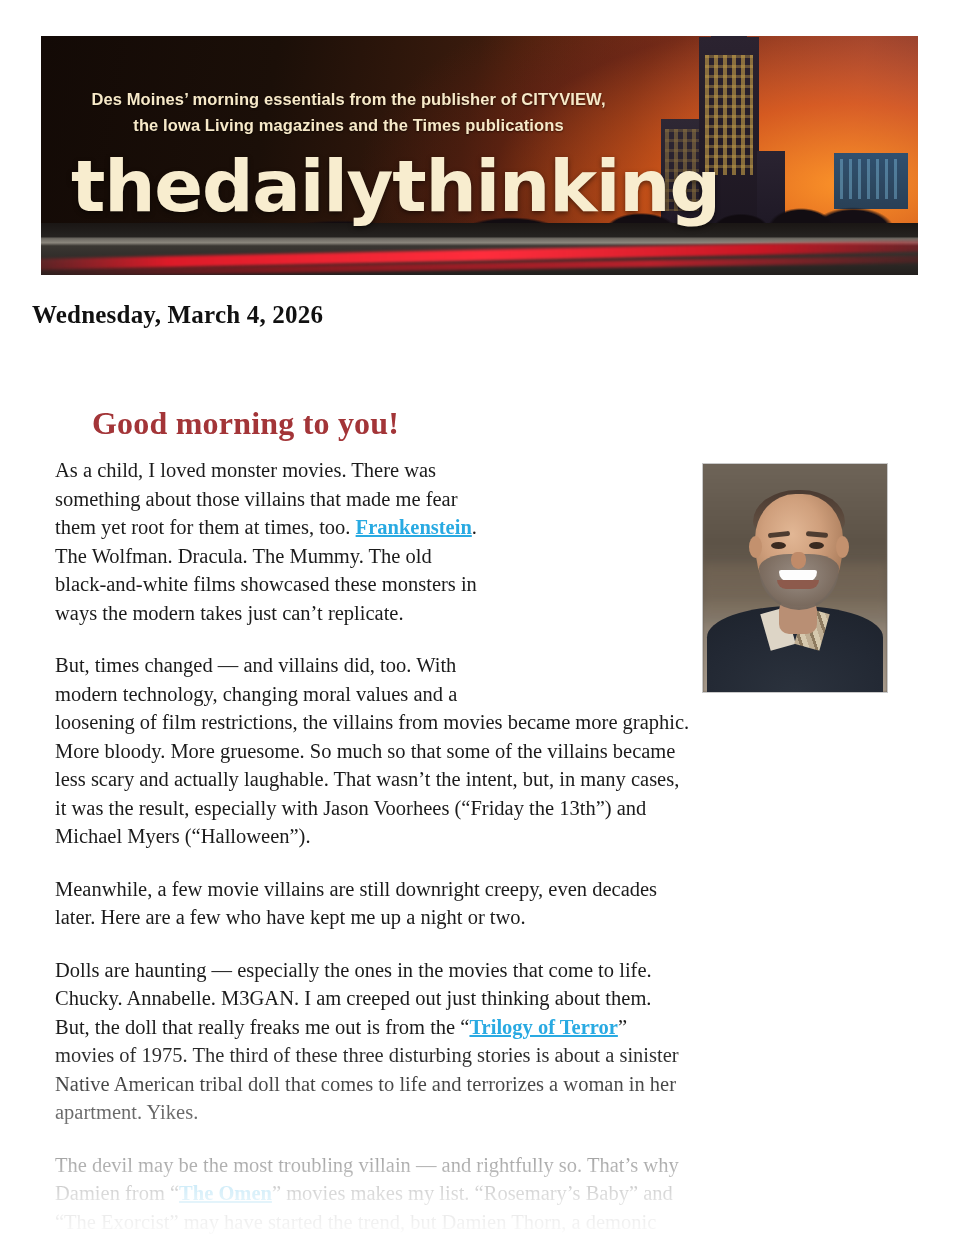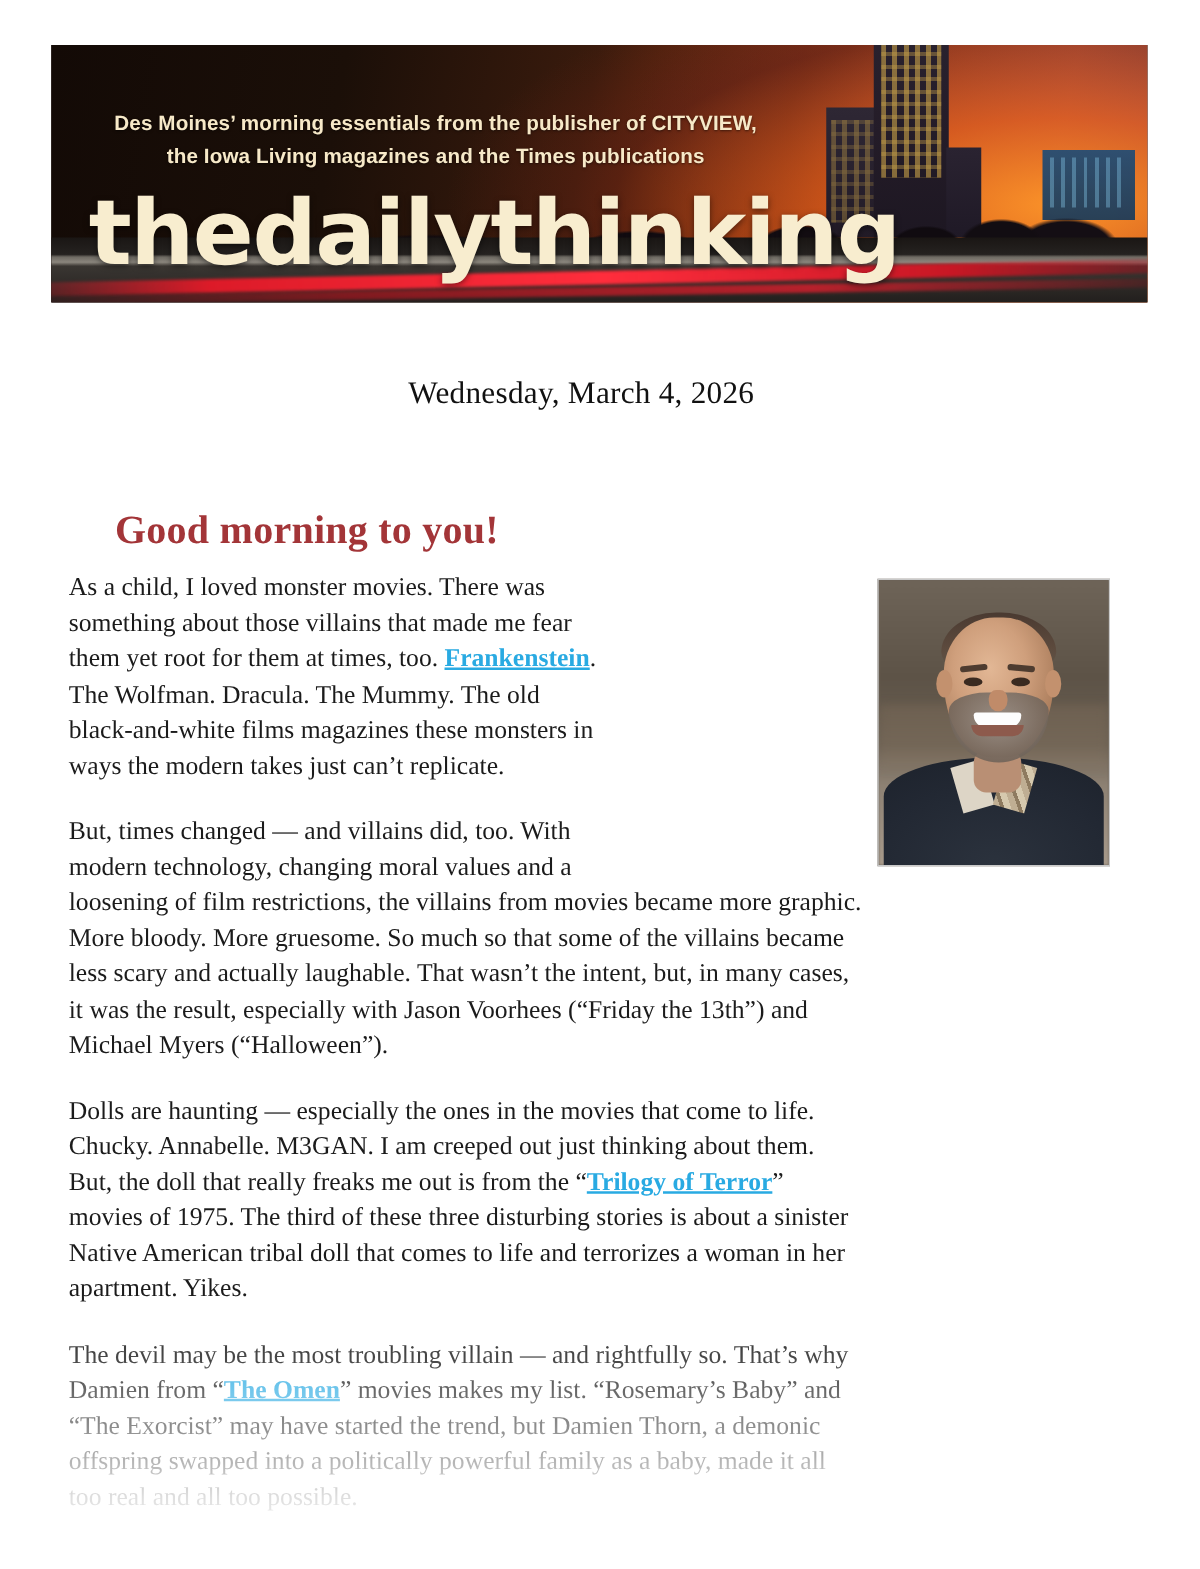--- a/index.html
+++ b/index.html
@@ -15,21 +15,21 @@
     font-family: "Liberation Serif", "DejaVu Serif", serif;
     color: #1a1a1a;
   }
 
   
   .banner {
     position: absolute;
     left: 41px;
     top: 36px;
     width: 877px;
-    height: 206px;
+    height: 239px;
     overflow: hidden;
     background: #140a06;
   }
   .banner-sky {
     position: absolute;
     inset: 0;
     background:
       radial-gradient(ellipse 70% 120% at 92% 62%, rgba(255,150,40,0.95) 0%, rgba(232,96,24,0.75) 28%, rgba(120,35,20,0.35) 58%, rgba(0,0,0,0) 80%),
       radial-gradient(ellipse 60% 90% at 100% 30%, rgba(118,72,140,0.55) 0%, rgba(40,20,45,0.25) 55%, rgba(0,0,0,0) 80%),
       linear-gradient(100deg, #130a06 0%, #1b0f08 26%, #3a1b0d 48%, #7c3113 66%, #c2521a 80%, #d9632a 90%, #b0572c 100%);
@@ -149,23 +149,23 @@
     white-space: nowrap;
   }
   .banner-logo .lw { font-weight: 700; }
   .banner-logo .lb { font-weight: 700; }
 
   
   .date-line {
     position: absolute;
     left: 0; right: 62px;
     top: 299px;
-    text-align: center;
+    text-align: left;
     font-family: "Liberation Serif", "DejaVu Serif", serif;
-    font-weight: normal;
+    font-weight: bold;
     font-size: 25px;
     line-height: 32px;
     color: #111;
     letter-spacing: .2px;
     margin-left: 32px;
   }
 
   
   .greeting {
     position: absolute;
@@ -388,20 +388,21 @@
   <div class="p-eye-r"></div>
   <div class="p-beard"></div>
   <div class="p-nose"></div>
   <div class="p-mouth"></div>
   <div class="p-lip"></div>
 </div>
 
 <div class="article">
   <div class="wrap-shim"></div>
   <div id="paragraph-host">
-      <p><span>As a child, I loved monster movies. There was something about those villains that made me fear them yet root for them at times, too. </span><a class="inline-link" href="#">Frankenstein</a><span>. The Wolfman. Dracula. The Mummy. The old black-and-white films magazines these monsters in ways the modern takes just can’t replicate.</span></p>
+      <p><span>As a child, I loved monster movies. There was something about those villains that made me fear them yet root for them at times, too. </span><a class="inline-link" href="#">Frankenstein</a><span>. The Wolfman. Dracula. The Mummy. The old black-and-white films showcased these monsters in ways the modern takes just can’t replicate.</span></p>
       <p><span>But, times changed — and villains did, too. With modern technology, changing moral values and a loosening of film restrictions, the villains from movies became more graphic. More bloody. More gruesome. So much so that some of the villains became less scary and actually laughable. That wasn’t the intent, but, in many cases, it was the result, especially with Jason Voorhees (“Friday the 13th”) and Michael Myers (“Halloween”).</span></p>
+      <p><span>Meanwhile, a few movie villains are still downright creepy, even decades later. Here are a few who have kept me up a night or two.</span></p>
       <p><span>Dolls are haunting — especially the ones in the movies that come to life. Chucky. Annabelle. M3GAN. I am creeped out just thinking about them. But, the doll that really freaks me out is from the “</span><a class="inline-link" href="#">Trilogy of Terror</a><span>” movies of 1975. The third of these three disturbing stories is about a sinister Native American tribal doll that comes to life and terrorizes a woman in her apartment. Yikes.</span></p>
       <p><span>The devil may be the most troubling villain — and rightfully so. That’s why Damien from “</span><a class="inline-link" href="#">The Omen</a><span>” movies makes my list. “Rosemary’s Baby” and “The Exorcist” may have started the trend, but Damien Thorn, a demonic offspring swapped into a politically powerful family as a baby, made it all too real and all too possible.</span></p>
     </div>
 </div>
 
 <div class="fade-overlay"></div>
 
 </body></html>

